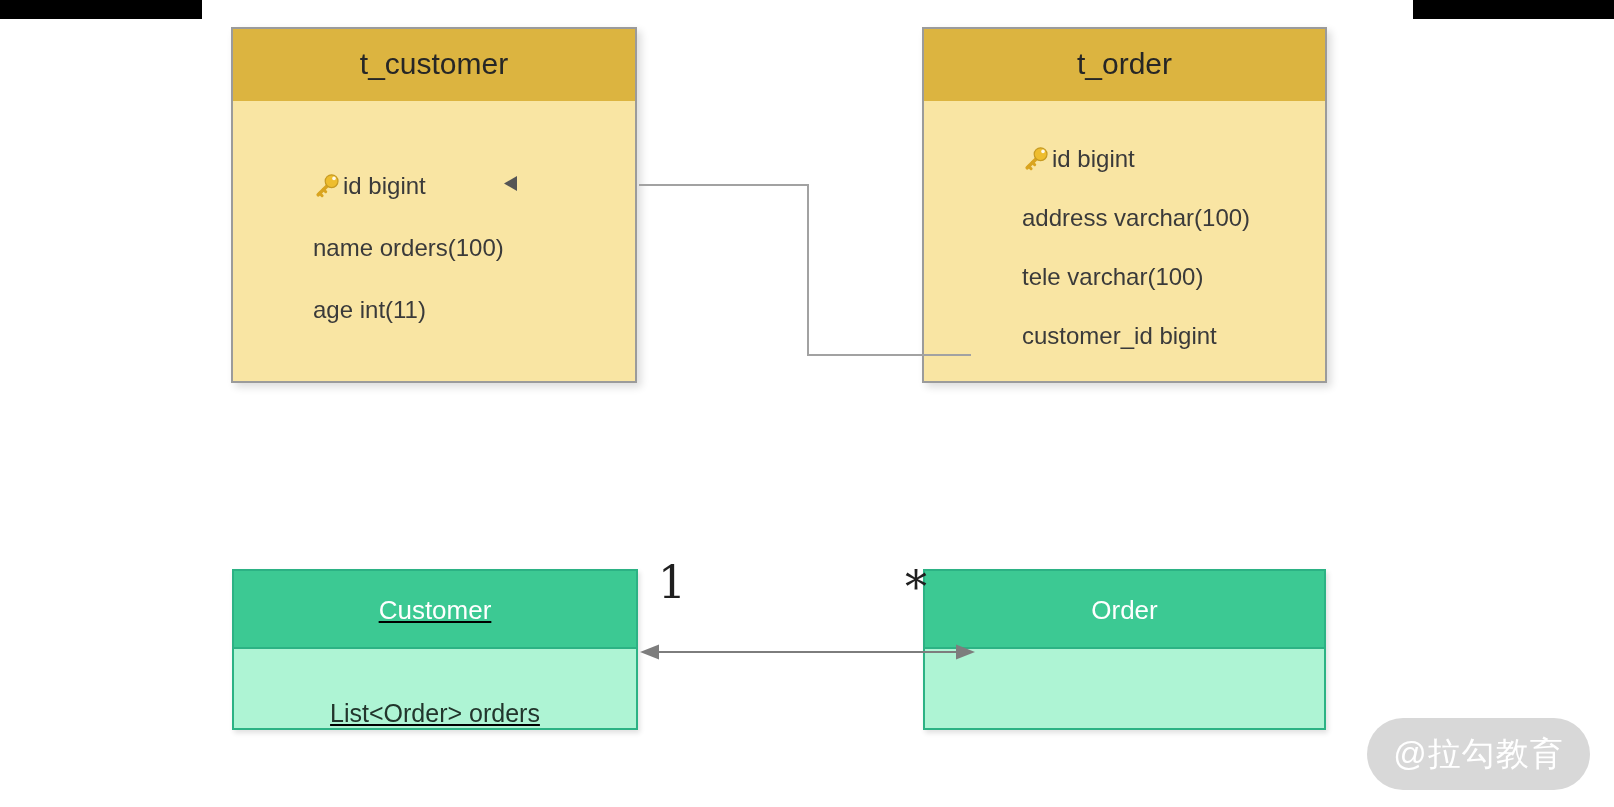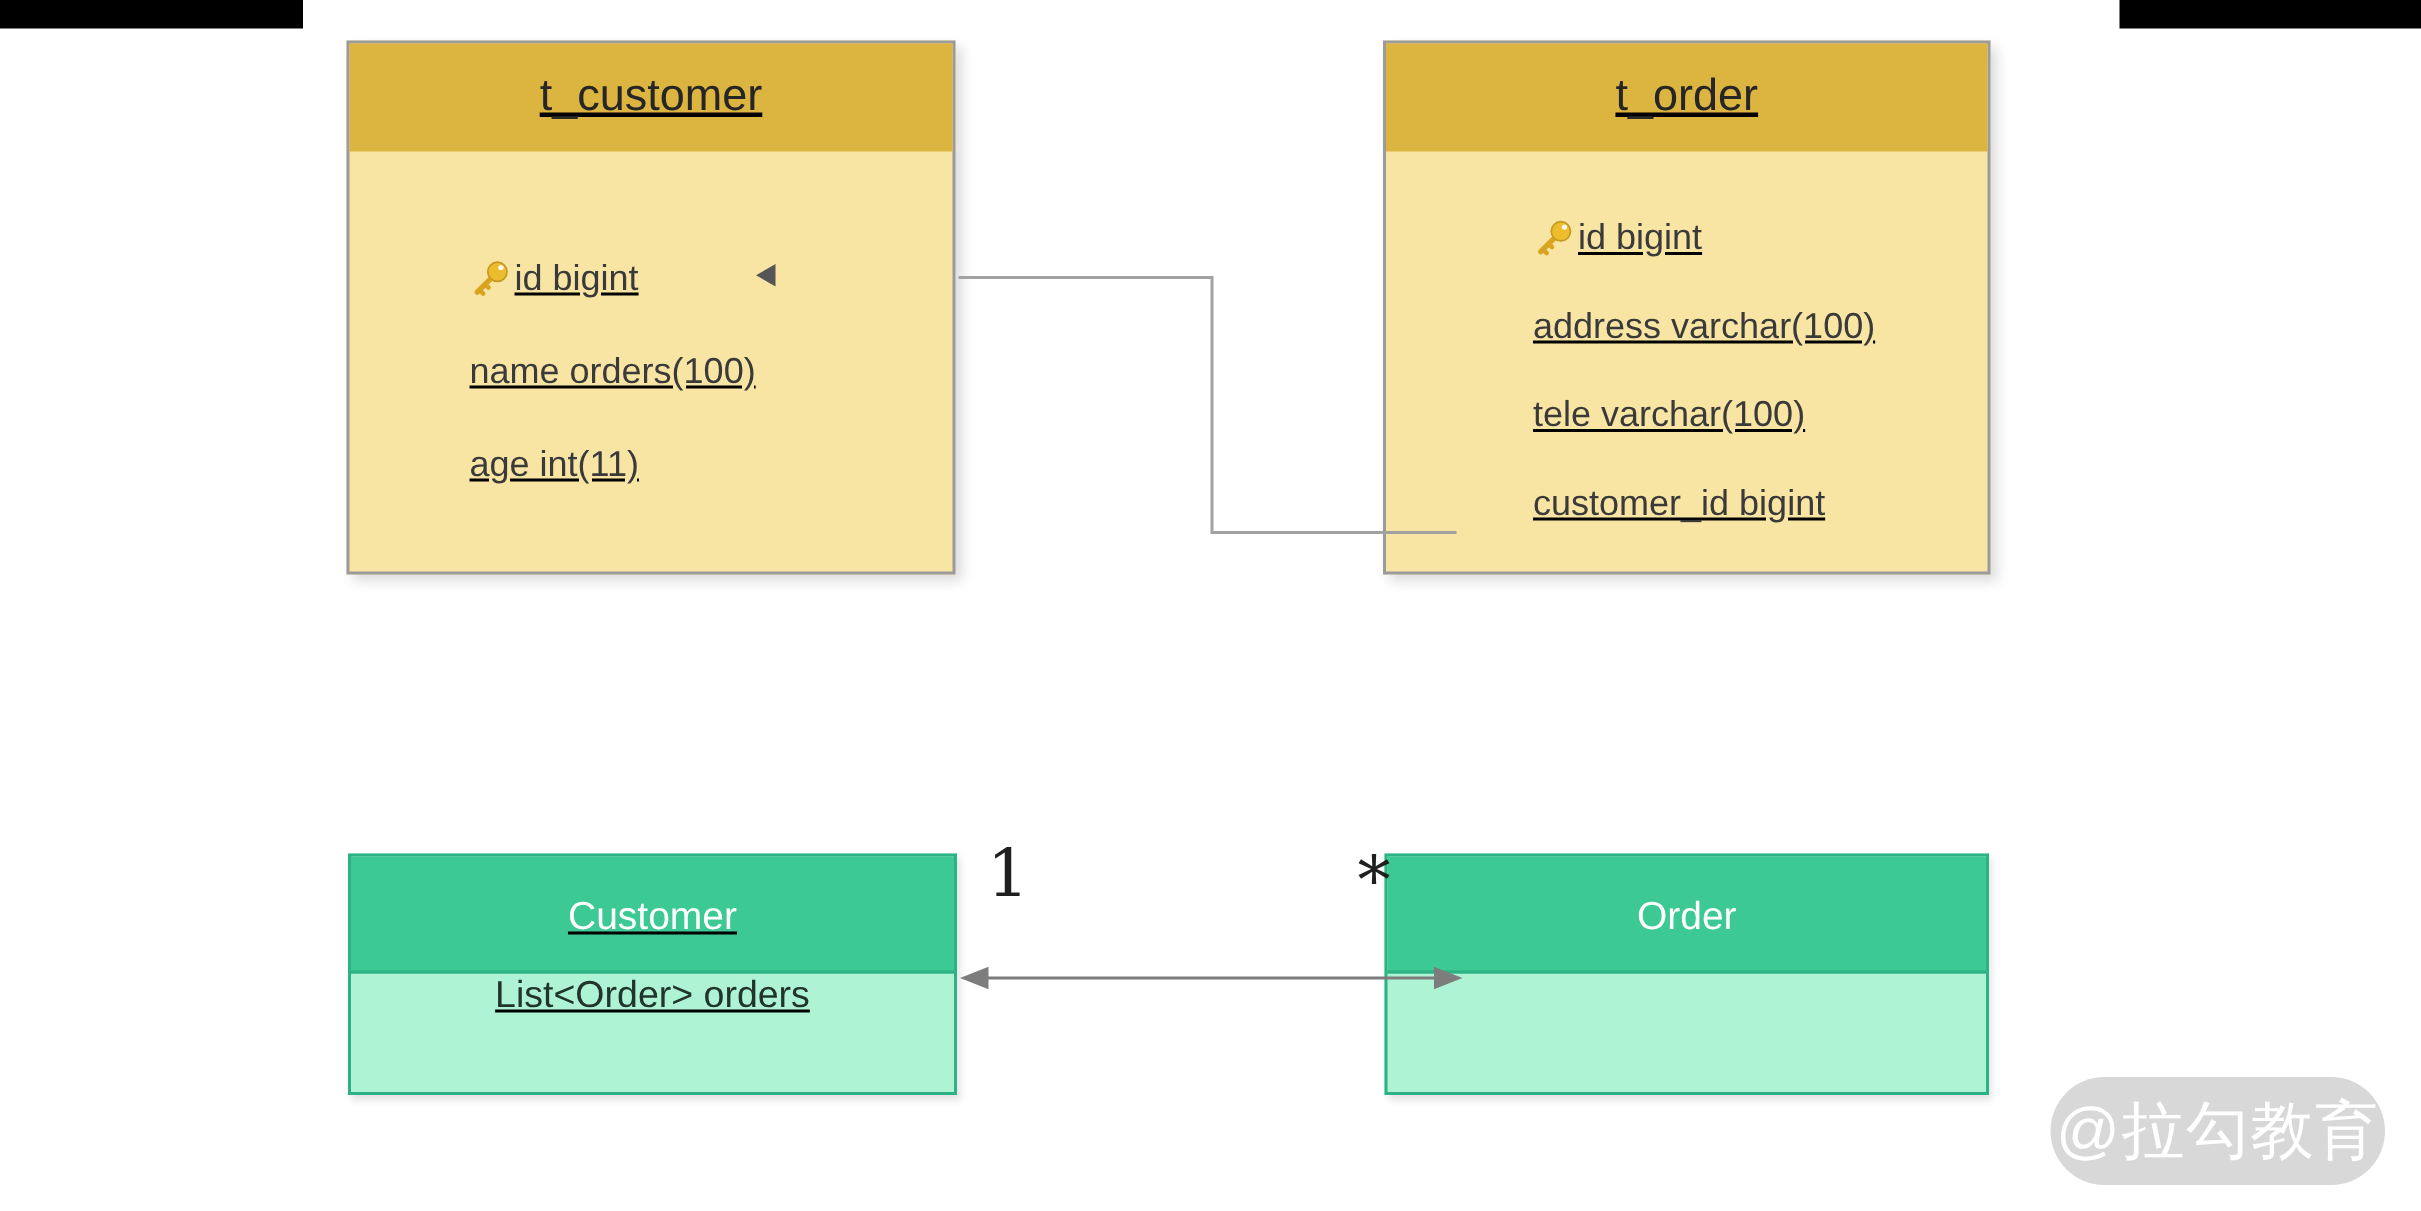--- a/index.html
+++ b/index.html
@@ -14,21 +14,20 @@
   .bar { position: absolute; top: 0; height: 19px; background: var(--bar-color, #000); }
   .bar-left  { left: 0; width: 202px; }
   .bar-right { left: 1413px; width: 201px; }
 
   
   .er-table {
     position: absolute;
     border: 2px solid var(--er-border, #9b9b9b);
     background: var(--er-body-bg, #f9e5a3);
     box-shadow: 4px 4px 8px rgba(0,0,0,0.14);
-    text-decoration: underline;
   }
   .er-header {
     height: 72px; line-height: 70px;
     background: var(--er-header-bg, #dcb440);
     color: var(--er-title-color, #262626);
     text-align: center; font-size: 30px;
   }
   .er-body { position: relative; }
   .er-row {
     display: flex; align-items: center;
@@ -49,21 +48,21 @@
     box-shadow: 2px 3px 5px rgba(0,0,0,0.12);
   }
   .uml-header {
     height: 78px; line-height: 78px;
     background: var(--uml-header-bg, #3cc993);
     border-bottom: 2px solid var(--uml-border, #2cb284);
     color: var(--uml-title-color, #ffffff);
     text-align: center; font-size: 26px;
   }
   .uml-body {
-    height: 79px; display: flex; align-items: flex-start; justify-content: center;
+    height: 79px; display: flex; align-items: flex-end; justify-content: center;
     color: var(--uml-text-color, #22352c);
     font-size: 25px;
   }
 
   
   .overlay { position: absolute; left: 0; top: 0; width: 1614px; height: 807px; pointer-events: none; }
 
   .multiplicity {
     position: absolute;
     font-family: "DejaVu Serif", "Liberation Serif", serif;
@@ -75,21 +74,21 @@
   
   .watermark {
     position: absolute; left: 1367px; top: 718px; width: 223px; height: 72px;
     background: var(--wm-bg, #d8d8d8);
     border-radius: 36px;
     display: flex; align-items: center; justify-content: center;
     z-index: 5;
   }
   .watermark span {
     color: var(--wm-color, #ffffff);
-    font-size: 42px; letter-spacing: 1px;
+    font-size: 33px; letter-spacing: 1px;
   }
 </style>
 </head>
 <body>
 
 <div class="stage">
 
   <div class="bar bar-left"></div>
   <div class="bar bar-right"></div>
 

